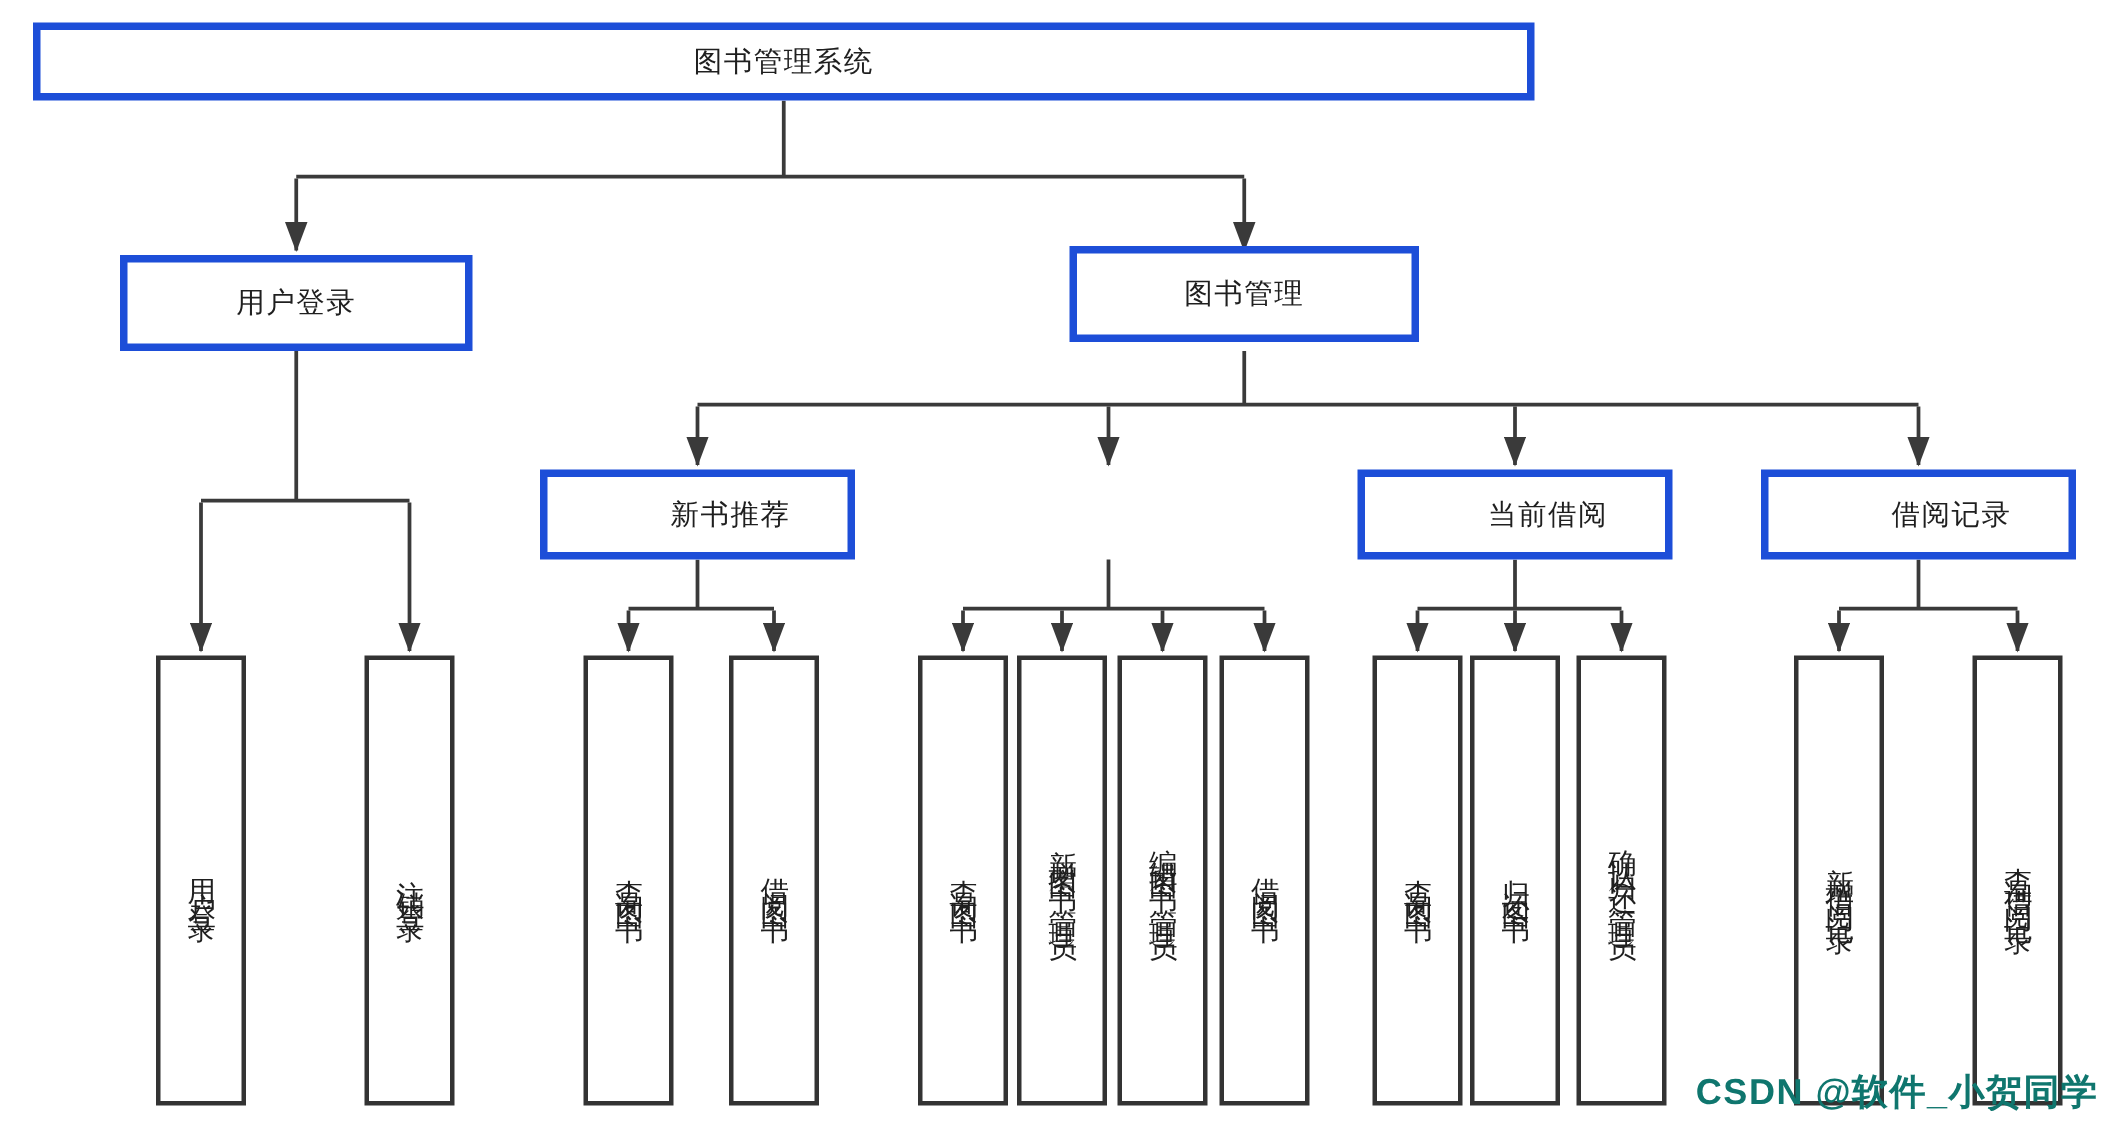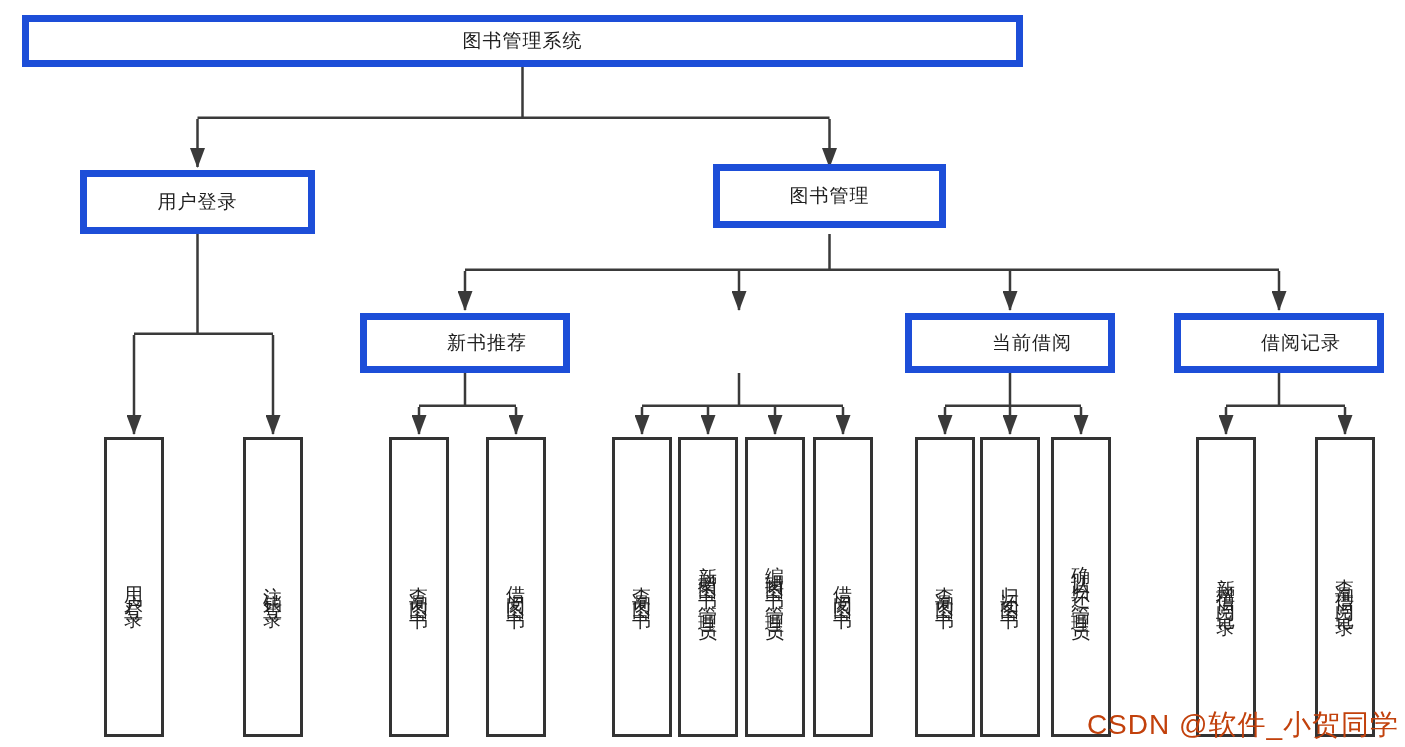--- a/index.html
+++ b/index.html
@@ -13,21 +13,21 @@
     overflow: hidden;
   }
   .connectors {
     position: absolute;
     left: 0; top: 0;
     width: 1405px; height: 747px;
   }
   .node {
     position: absolute;
     box-sizing: border-box;
-    border: 7px solid #1d4ed8;
+    border: 5px solid #1d4ed8;
     background: #ffffff;
     display: flex;
     align-items: center;
     justify-content: center;
     font-size: 19px;
     letter-spacing: 1px;
     color: #1f1f1f;
   }
   .node-root   { left: 22px;  top: 15px;  width: 1001px; height: 52px; }
   .node-lvl2-a { left: 80px;  top: 170px; width: 235px;  height: 64px; }
@@ -50,24 +50,25 @@
     text-orientation: mixed;
     font-size: 19px;
     letter-spacing: 8px;
     line-height: 1;
     white-space: nowrap;
   }
   .watermark {
     position: absolute;
     right: 6px;
     bottom: 3px;
-    font-size: 28px;
-    color: #c2410c;
+    font-size: 24px;
+    color: #0f766e;
     letter-spacing: 1px;
     z-index: 5;
+    font-weight: bold;
   }
 </style>
 </head>
 <body>
 
 <div class="canvas">
 
   <svg class="connectors" viewBox="0 0 1405 747" xmlns="http://www.w3.org/2000/svg">
     <defs>
       <marker id="arrow" viewBox="0 0 20 15" refX="19" refY="7.5" markerWidth="20" markerHeight="15" markerUnits="userSpaceOnUse" orient="auto">

